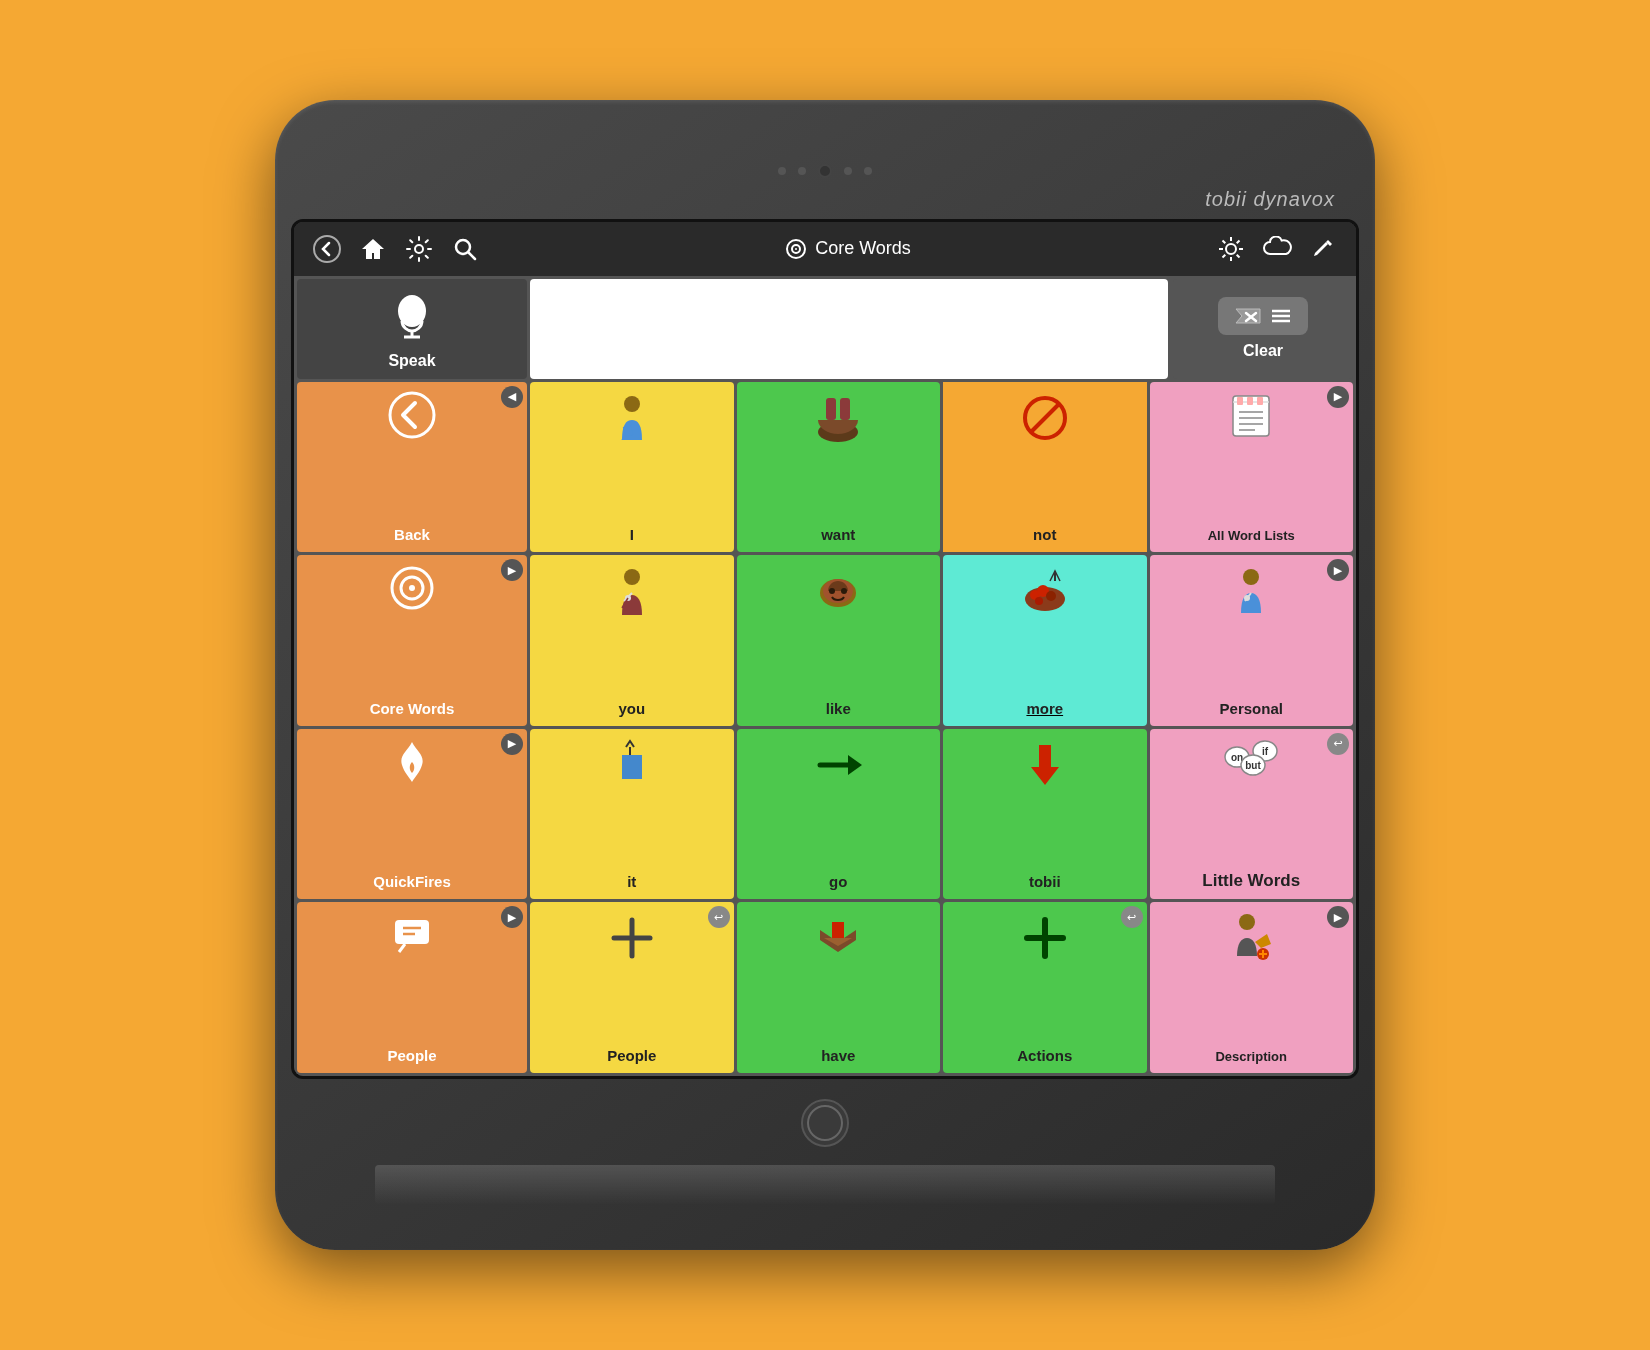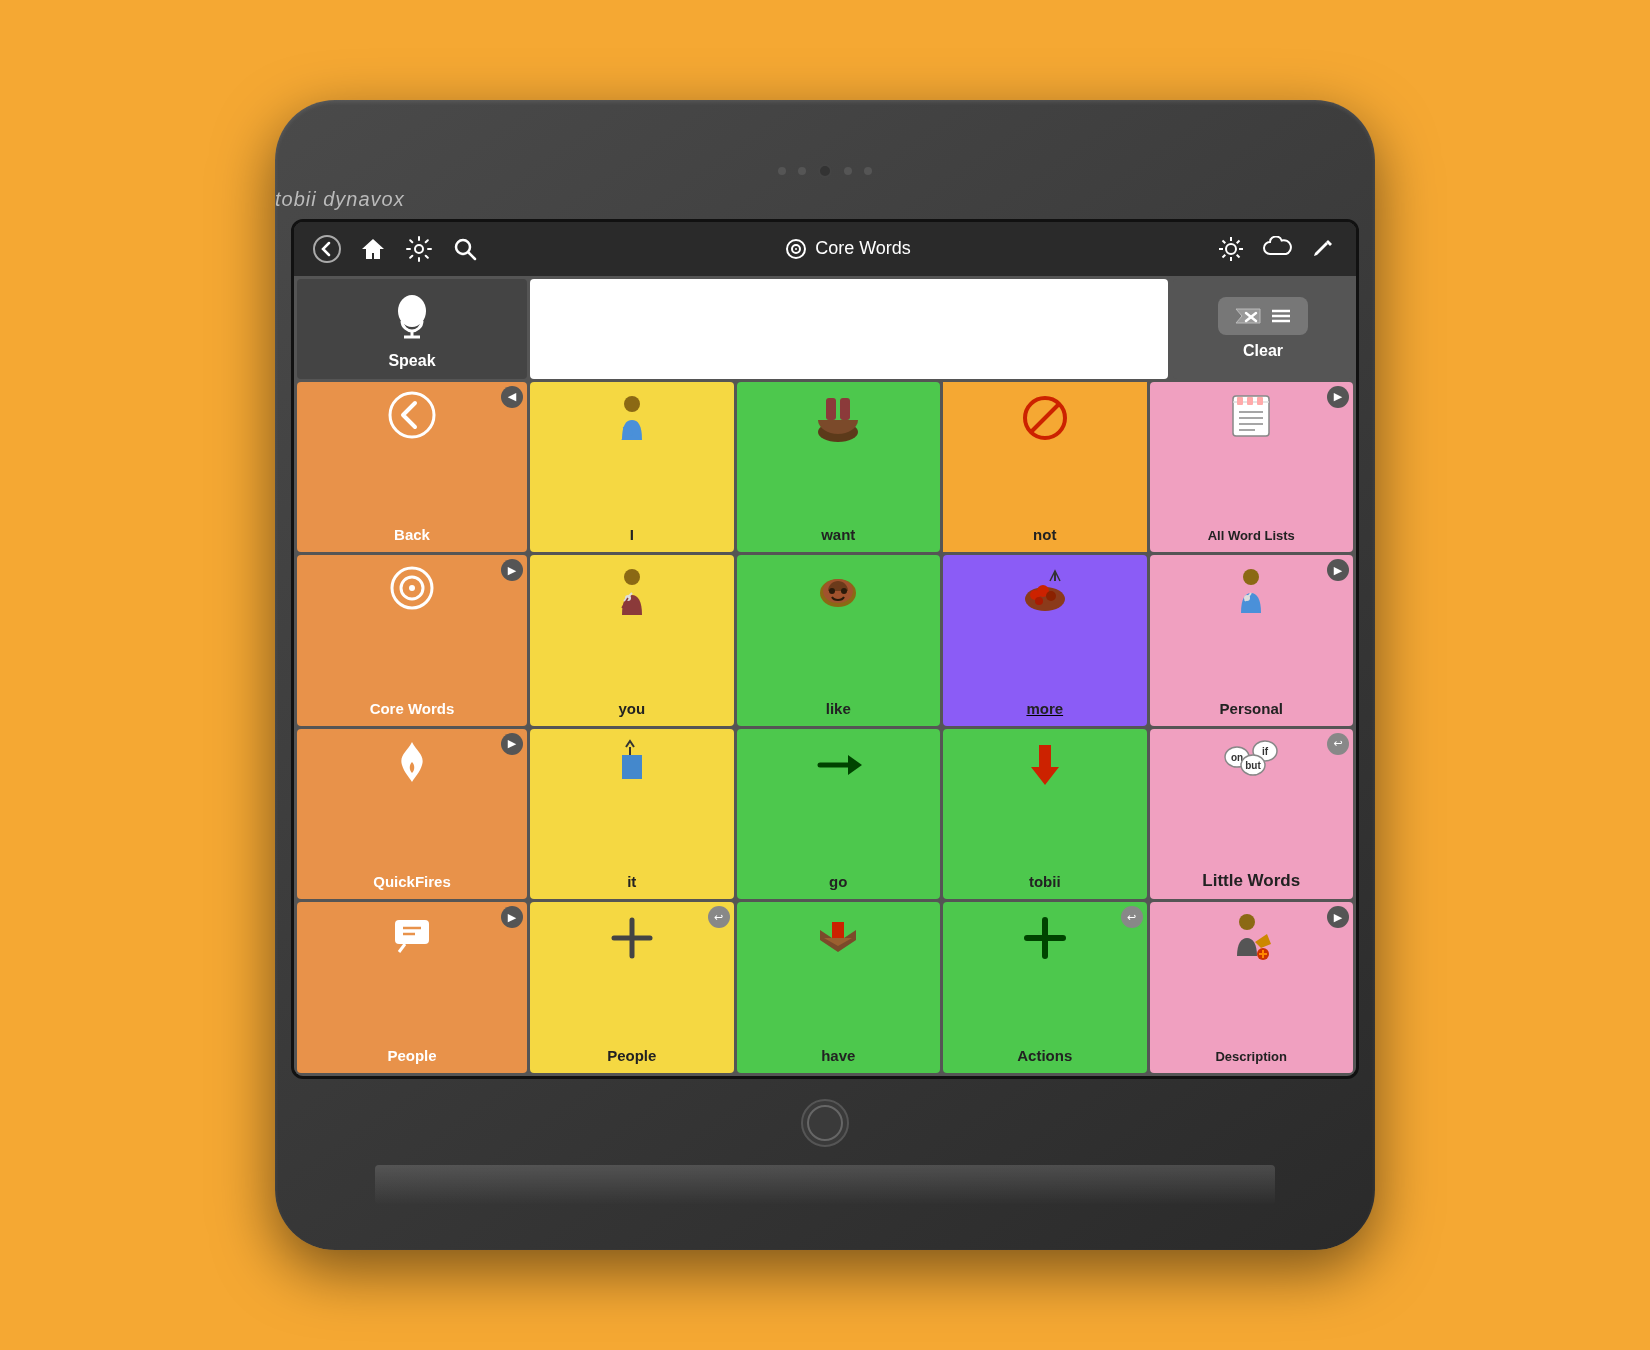--- a/index.html
+++ b/index.html
@@ -45,20 +45,21 @@
 
     .dot.camera {
       width: 14px;
       height: 14px;
       background: #333;
       border: 2px solid #444;
     }
 
     .brand-bar {
       width: 100%;
+      text-align: right;
       padding: 0 40px 8px 0;
       color: #ccc;
       font-size: 18px;
       font-style: italic;
       letter-spacing: 1px;
     }
 
     .screen-container {
       width: 1068px;
       height: 860px;
@@ -439,21 +440,21 @@
                 <ellipse cx="28" cy="30" rx="18" ry="14" fill="#8B6914"></ellipse>
                 <ellipse cx="28" cy="28" rx="15" ry="12" fill="#A0522D"></ellipse>
                 <path d="M18 28 C18 22 23 18 28 18 C33 18 38 22 38 28" fill="#6B3A1A"></path>
                 <circle cx="22" cy="28" r="3" fill="#2A1A0A"></circle>
                 <circle cx="34" cy="28" r="3" fill="#2A1A0A"></circle>
                 <path d="M22 34 C24 38 32 38 34 34" fill="none" stroke="#2A1A0A" stroke-width="2"></path>
               </svg>
               <span class="cell-label text-dark">like</span>
             </div>
 
-            <div class="cell" style="background:#8b5cf6; border-radius:4px;text-decoration:underline;">
+            <div class="cell" style="background:#5eead4; border-radius:4px;text-decoration:underline;">
               <svg width="56" height="56" viewBox="0 0 56 56">
                 <ellipse cx="28" cy="36" rx="20" ry="12" fill="#8B3A1A"></ellipse>
                 <circle cx="18" cy="32" r="5" fill="#CC2200"></circle>
                 <circle cx="26" cy="28" r="6" fill="#CC2200"></circle>
                 <circle cx="34" cy="33" r="5" fill="#8B2200"></circle>
                 <circle cx="22" cy="38" r="4" fill="#AA1A00"></circle>
                 <line x1="38" y1="18" x2="38" y2="8" stroke="#333" stroke-width="2"></line>
                 <path d="M33 18 L38 8 L43 18" fill="none" stroke="#333" stroke-width="1.5"></path>
               </svg>
               <span class="cell-label text-dark">more</span>

